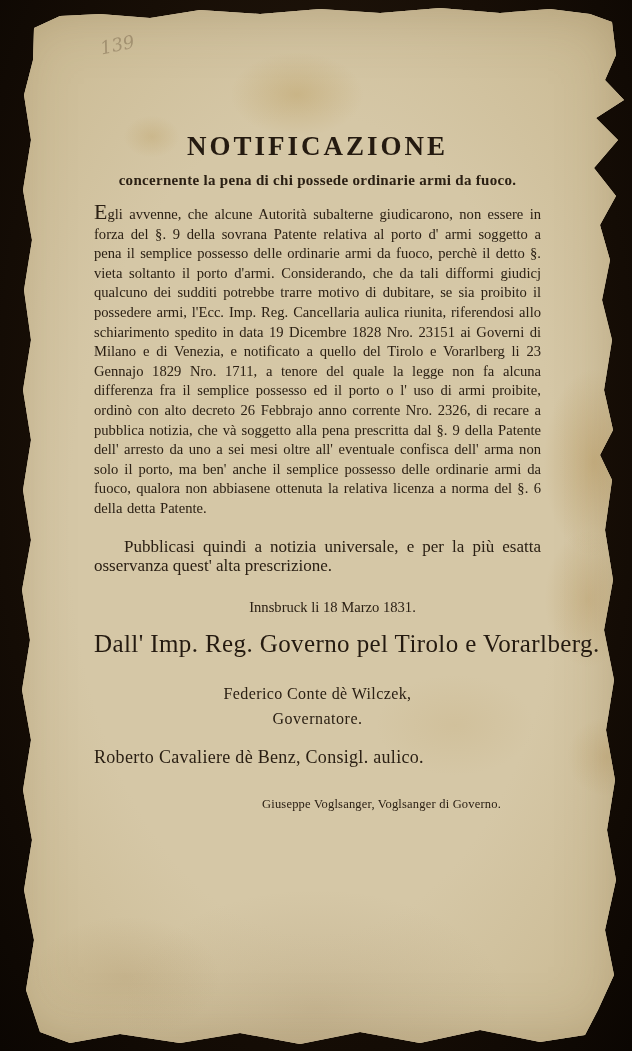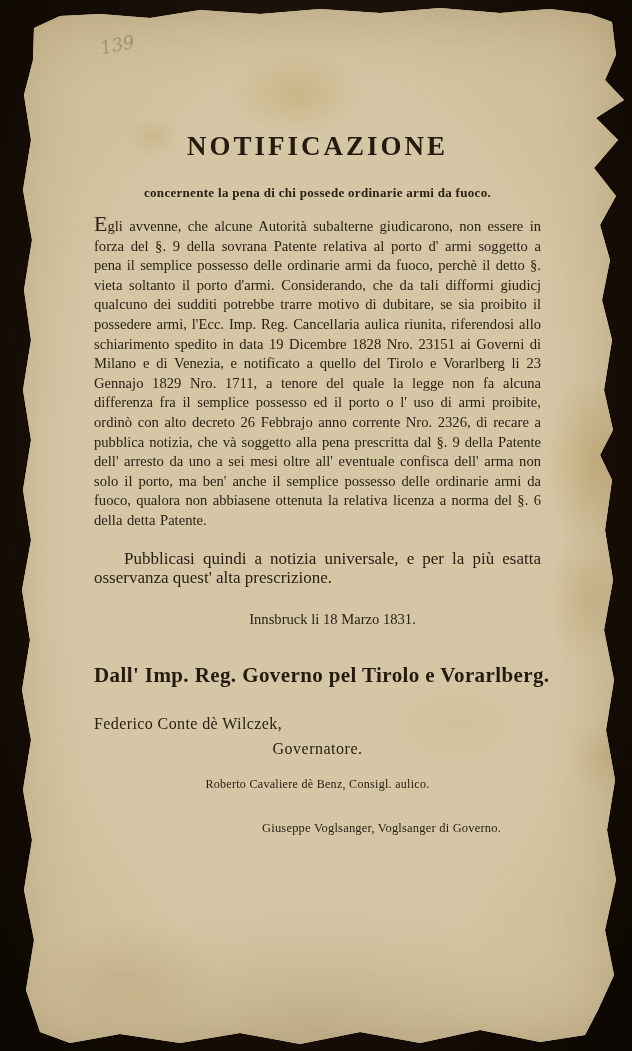--- a/index.html
+++ b/index.html
@@ -64,23 +64,23 @@
   }
   .doc-title{
     margin-top:131px;
     text-align:center;
     font-size:27px;
     font-weight:bold;
     letter-spacing:3px;
     color:#241a10;
   }
   .doc-subtitle{
-    margin-top:23px;
+    margin-top:10px;
     text-align:center;
-    font-size:13px;
+    font-size:15px;
     font-weight:bold;
     letter-spacing:0.3px;
   }
   .body-paragraph{
     margin-top:12px;
     text-align:justify;
     font-size:14.6px;
     line-height:19.6px;
     word-spacing:1px;
   }
@@ -95,42 +95,42 @@
     font-size:17px;
     line-height:19.6px;
   }
   .dateline{
     margin-top:23px;
     text-indent:30px;
     font-size:14.6px;
     text-align:center;
   }
   .issuer-line{
-    margin-top:35px;
-    font-size:21px;
-    font-weight:bold;
+    margin-top:14px;
+    font-size:25px;
+    font-weight:normal;
     letter-spacing:0.4px;
     white-space:nowrap;
     color:#241a10;
   }
   .sig-name{
     margin-top:27px;
+    text-align:center;
     font-size:16px;
     letter-spacing:0.4px;
   }
   .sig-title{
     margin-top:7px;
     text-align:center;
     font-size:16px;
     letter-spacing:0.5px;
   }
   .sig-councillor{
     margin-top:19px;
-    text-align:center;
-    font-size:12px;
+    font-size:18px;
     letter-spacing:0.3px;
   }
   .sig-secretary{
     margin-top:29px;
     margin-left:168px;
     font-size:12.5px;
     letter-spacing:0.2px;
   }
 </style>
 </head>

